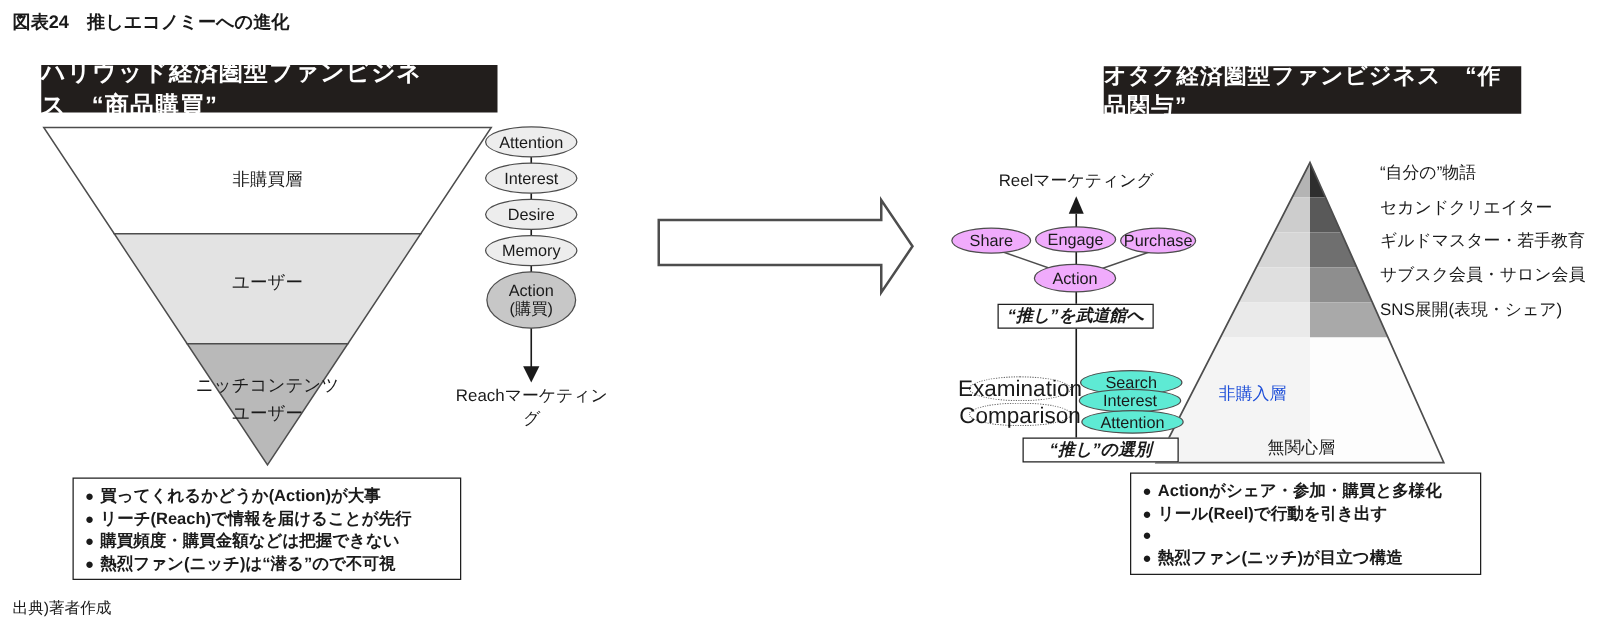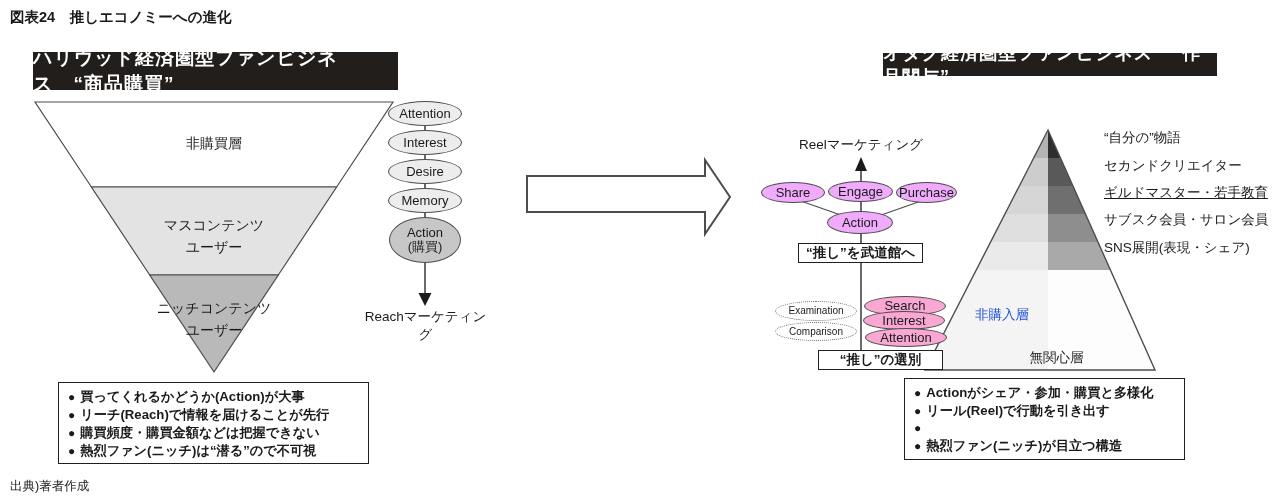--- a/index.html
+++ b/index.html
@@ -5,27 +5,27 @@
   html,body{margin:0;padding:0;background:#ffffff;}
   body{width:1280px;height:500px;position:relative;overflow:hidden;
        font-family:"Liberation Sans","DejaVu Sans",sans-serif;color:#1a1a1a;}
   svg.bg{position:absolute;left:0;top:0;z-index:0;}
   .layer-txt{position:absolute;text-align:center;font-size:14px;line-height:22px;z-index:2;}
   .hdr{position:absolute;background:#221e1c;color:#fff;display:flex;align-items:center;
        justify-content:center;font-weight:bold;z-index:2;letter-spacing:1px;}
   .ellipse{position:absolute;border:1.4px solid #4d4d4d;border-radius:50%;
            display:flex;flex-direction:column;align-items:center;justify-content:center;
            font-size:13px;line-height:14px;background:#ededed;z-index:3;box-sizing:border-box;}
-  .ellipse.white{background:#f9a8d4;}
-  .ellipse.dotted{border:1.2px dotted #6a6a6a;background:#ffffff;z-index:2;font-size:10px;}
+  .ellipse.white{background:#5eead4;}
+  .ellipse.dotted{border:1.2px dotted #6a6a6a;background:#ffffff;z-index:2;font-size:18px;}
   .ellipse.dark{background:#c7c7c7;}
   .ellipse.flow{background:#f0abfc;}
   .flowbox{position:absolute;background:#ffffff;border:1.3px solid #1f1f1f;display:flex;
            align-items:center;justify-content:center;font-size:13.5px;font-weight:600;
-           z-index:4;box-sizing:border-box;}
+           z-index:4;box-sizing:border-box;font-style:italic;}
   .caption{position:absolute;font-size:13.5px;z-index:2;}
   .notes{position:absolute;border:1.3px solid #1f1f1f;background:#fff;box-sizing:border-box;
          padding:5px 9px;display:flex;flex-direction:column;justify-content:space-around;z-index:4;}
   .note-row{display:flex;align-items:baseline;gap:5px;font-size:13.2px;font-weight:600;
             line-height:17px;white-space:nowrap;}
   .blt{font-size:12px;}
   .tier-label{position:absolute;left:1104px;font-size:13.5px;white-space:nowrap;z-index:2;}
   .muted{color:#1d4ed8;}
   .fig-title{position:absolute;left:10px;top:8px;font-size:14.5px;font-weight:bold;z-index:2;}
   .fig-source{position:absolute;left:10px;top:478px;font-size:12.5px;z-index:2;}
@@ -65,21 +65,20 @@
   <polygon points="1048,130 1155,370 925,370" fill="none" stroke="#4d4d4d" stroke-width="1.4"></polygon>
 </svg>
 
 <div class="fig-title">図表24　推しエコノミーへの進化</div>
 <div class="fig-source">出典)著者作成</div>
 
 <div class="hdr" style="left:33px;top:52px;width:365px;height:38px;font-size:19px;">ハリウッド経済圏型ファンビジネス　“商品購買”</div>
 
 <div class="layer-txt" style="left:139px;top:132px;width:150px;">非購買層</div>
 <div class="layer-txt" style="left:139px;top:214px;width:150px;">
-  <div>マスコンテンツ</div>
   <div>ユーザー</div>
 </div>
 <div class="layer-txt" style="left:139px;top:297px;width:150px;">
   <div>ニッチコンテンツ</div>
   <div>ユーザー</div>
 </div>
 
 <div class="ellipse" style="left:388px;top:101px;width:74px;height:25px;">Attention</div>
 <div class="ellipse" style="left:388px;top:130px;width:74px;height:25px;">Interest</div>
 <div class="ellipse" style="left:388px;top:159px;width:74px;height:25px;">Desire</div>
@@ -102,43 +101,43 @@
   <div class="note-row">
     <span class="blt">●</span>
     <span>購買頻度・購買金額などは把握できない</span>
     </div>
   <div class="note-row">
     <span class="blt">●</span>
     <span>熱烈ファン(ニッチ)は“潜る”ので不可視</span>
     </div>
 </div>
 
-<div class="hdr" style="left:883px;top:53px;width:334px;height:23px;font-size:18px;">オタク経済圏型ファンビジネス　“作品関与”</div>
+<div class="hdr" style="left:883px;top:53px;width:334px;height:38px;font-size:18px;">オタク経済圏型ファンビジネス　“作品関与”</div>
 
 <div class="caption" style="left:796px;top:136px;width:130px;text-align:center;">Reelマーケティング</div>
 <div class="ellipse flow" style="left:761px;top:182px;width:64px;height:21px;">Share</div>
 <div class="ellipse flow" style="left:828px;top:181px;width:65px;height:21px;">Engage</div>
 <div class="ellipse flow" style="left:896px;top:182px;width:61px;height:21px;">Purchase</div>
 <div class="ellipse flow" style="left:827px;top:211px;width:66px;height:23px;">Action</div>
 <div class="flowbox" style="left:798px;top:243px;width:125px;height:20px;">“推し”を武道館へ</div>
 
 <div class="ellipse dotted" style="left:775px;top:301px;width:82px;height:20px;">Examination</div>
 <div class="ellipse dotted" style="left:775px;top:322px;width:82px;height:19px;">Comparison</div>
 <div class="ellipse white" style="left:864px;top:296px;width:82px;height:20px;">Search</div>
 <div class="ellipse white" style="left:863px;top:311px;width:82px;height:19px;">Interest</div>
 <div class="ellipse white" style="left:865px;top:328px;width:82px;height:19px;">Attention</div>
 <div class="flowbox" style="left:798px;top:350px;width:125px;height:20px;margin-left:20px;">“推し”の選別</div>
 
 <div class="tier-label" style="top:129px;">“自分の”物語</div>
 <div class="tier-label" style="top:157px;">セカンドクリエイター</div>
-<div class="tier-label" style="top:184px;text-decoration:underline;">ギルドマスター・若手教育</div>
+<div class="tier-label" style="top:184px;">ギルドマスター・若手教育</div>
 <div class="tier-label" style="top:211px;">サブスク会員・サロン会員</div>
 <div class="tier-label" style="top:239px;">SNS展開(表現・シェア)</div>
 <div class="caption muted" style="left:975px;top:306px;width:80px;">非購入層</div>
-<div class="caption" style="left:1014px;top:349px;width:85px;text-align:center;">無関心層</div>
+<div class="caption" style="left:1014px;top:349px;width:85px;">無関心層</div>
 
 <div class="notes" style="left:904px;top:378px;width:281px;height:82px;">
   <div class="note-row">
     <span class="blt">●</span>
     <span>Actionがシェア・参加・購買と多様化</span>
     </div>
   <div class="note-row">
     <span class="blt">●</span>
     <span>リール(Reel)で行動を引き出す</span>
     </div>

